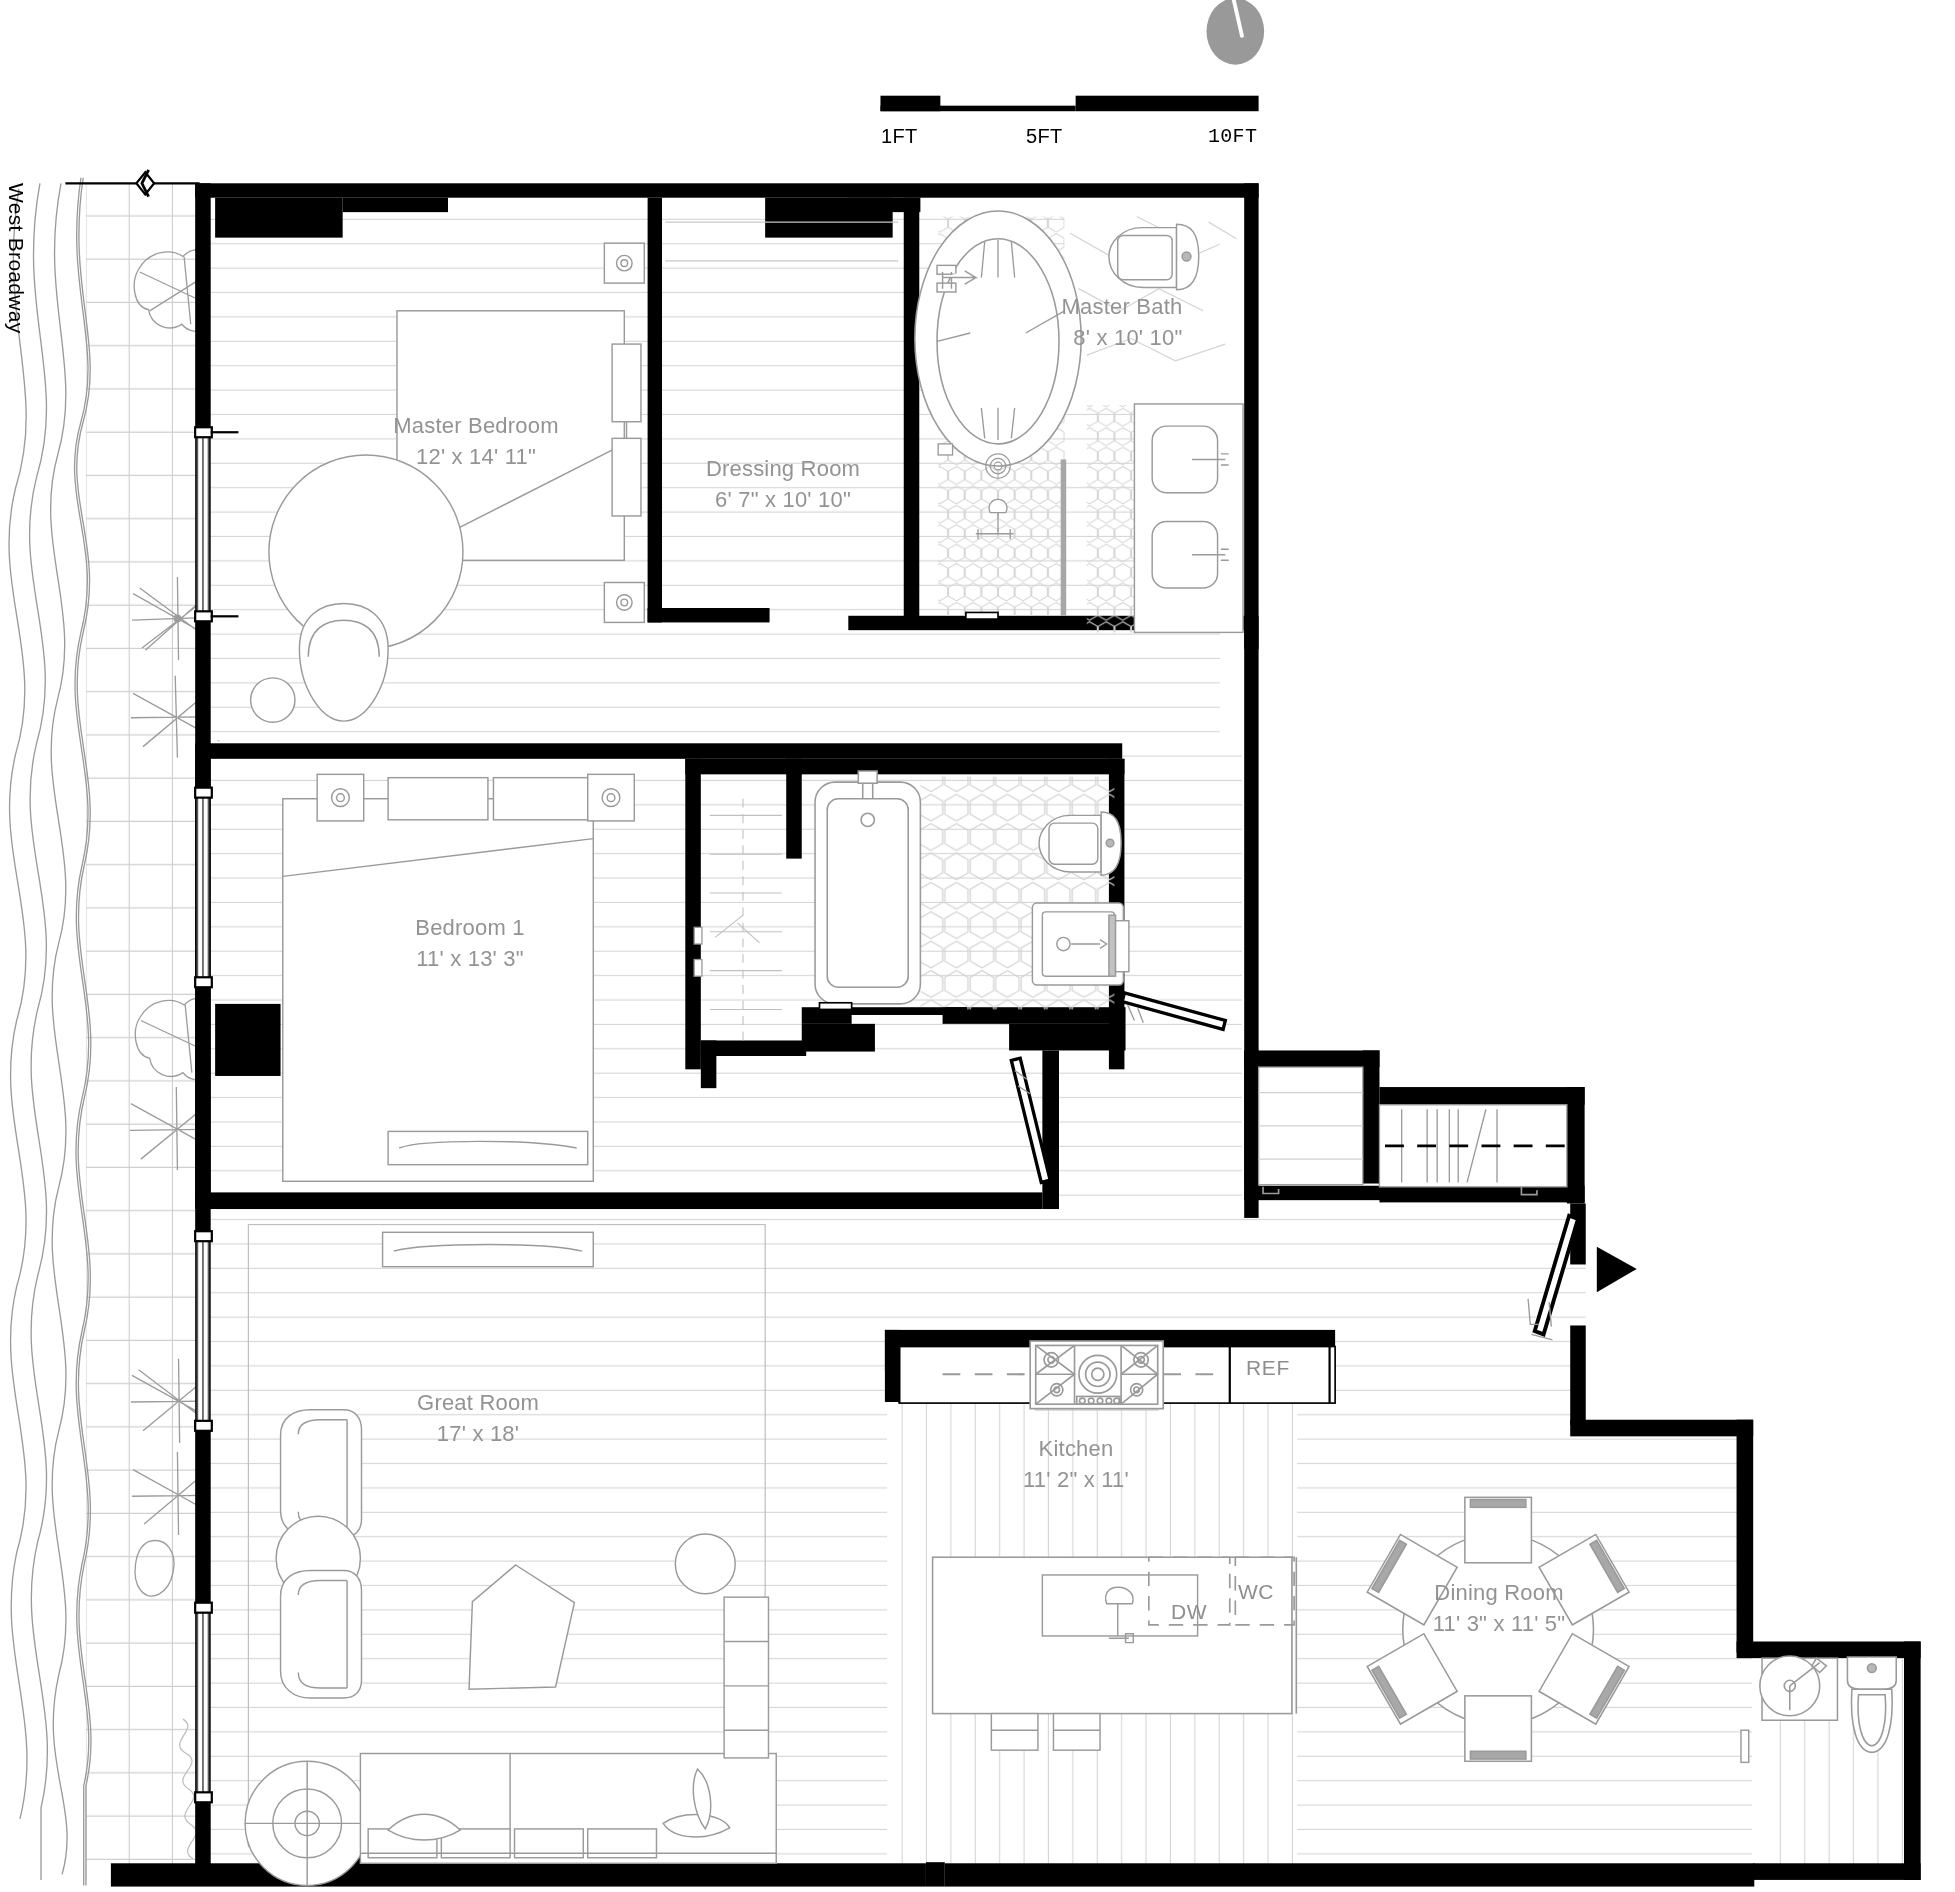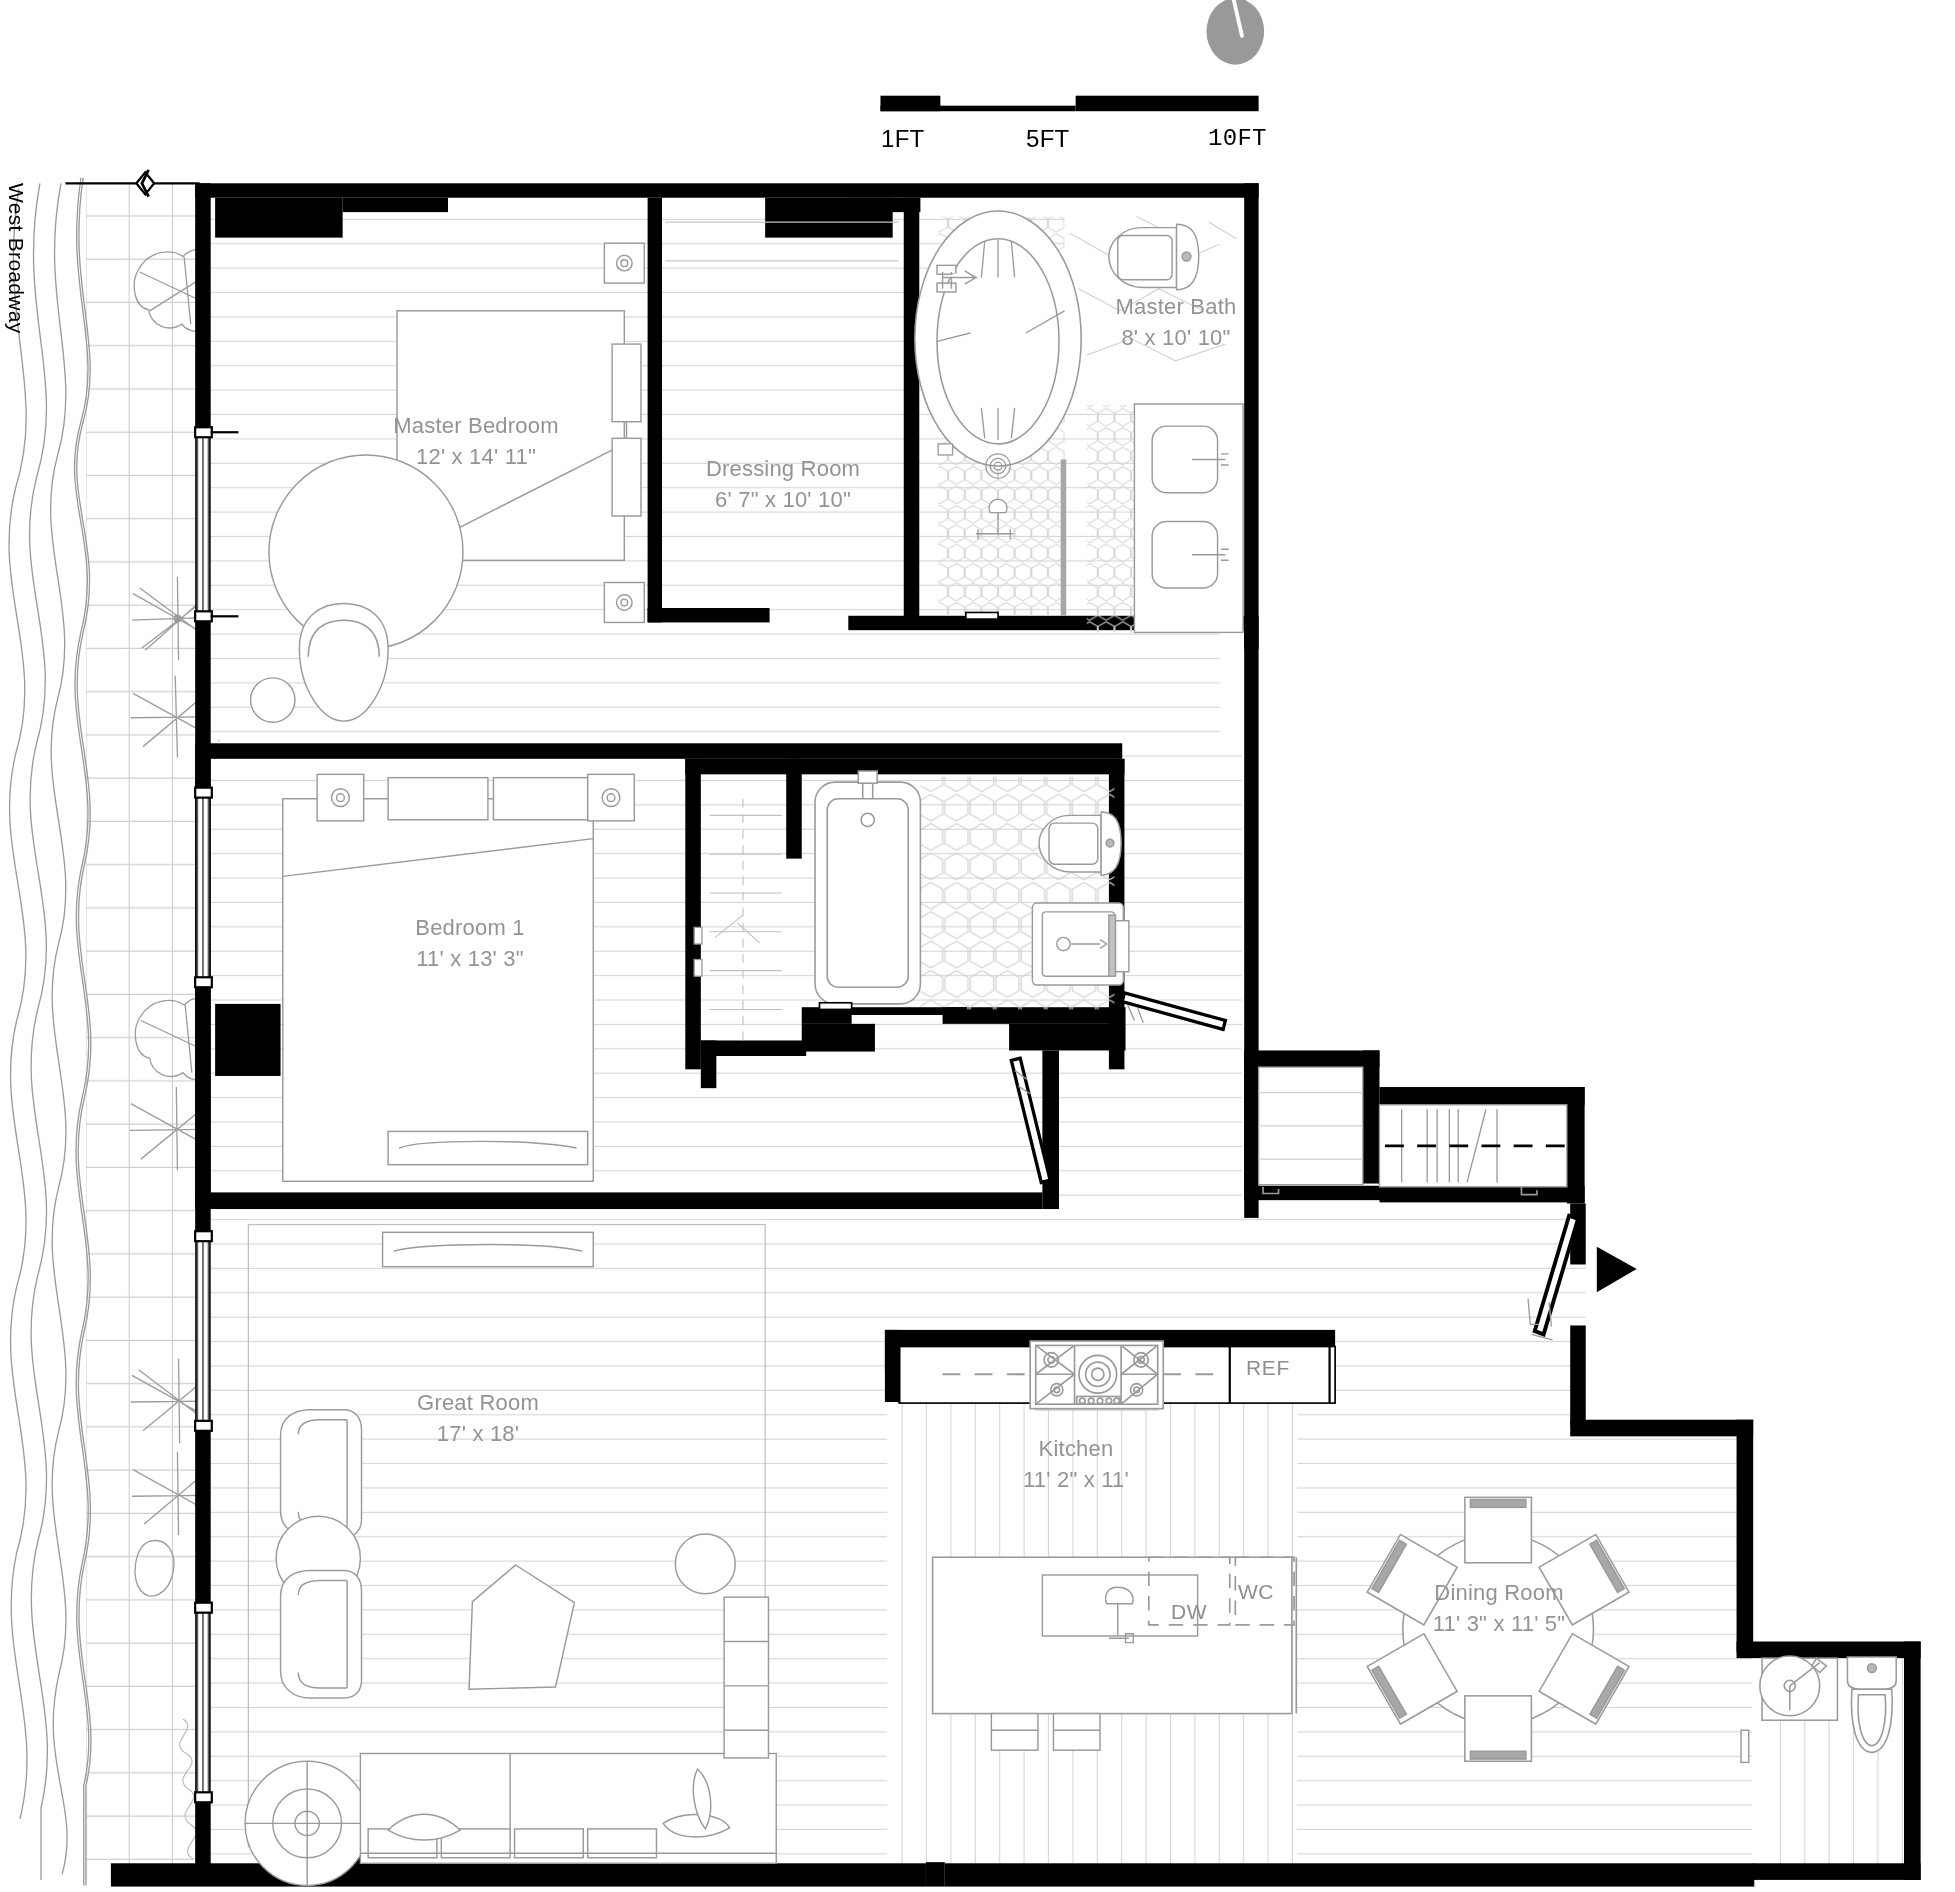--- a/index.html
+++ b/index.html
@@ -36,21 +36,21 @@
     color: #8e8e8e;
     font-size: 21px;
     letter-spacing: 0.6px;
     transform: translate(-50%, -50%);
     white-space: nowrap;
   }
 
   .scale-text {
     position: absolute;
     color: #000000;
-    font-size: 24px;
+    font-size: 20px;
     letter-spacing: 0.3px;
     white-space: nowrap;
     text-align: center;
   }
 
   #street-label {
     position: absolute;
     left: 4.4px;
     top: 183px;
     color: #000;
@@ -654,21 +654,21 @@
 <div id="street-label">West Broadway</div>
 
 <div class="room-label" style="left:476px; top:441px;">
   <span class="rl-name">Master Bedroom</span>
   <span class="rl-dims">12' x 14' 11"</span>
 </div>
 <div class="room-label" style="left:783px; top:444px;margin-top:40px;">
   <span class="rl-name">Dressing Room</span>
   <span class="rl-dims">6' 7" x 10' 10"</span>
 </div>
-<div class="room-label" style="left:1176px; top:322px;">
+<div class="room-label" style="left:1122px; top:322px;text-align:right;">
   <span class="rl-name">Master Bath</span>
   <span class="rl-dims">8' x 10' 10"</span>
 </div>
 <div class="room-label" style="left:470px; top:943px;">
   <span class="rl-name">Bedroom 1</span>
   <span class="rl-dims">11' x 13' 3"</span>
 </div>
 <div class="room-label" style="left:478px; top:1386px;margin-top:32px;">
   <span class="rl-name">Great Room</span>
   <span class="rl-dims">17' x 18'</span>

